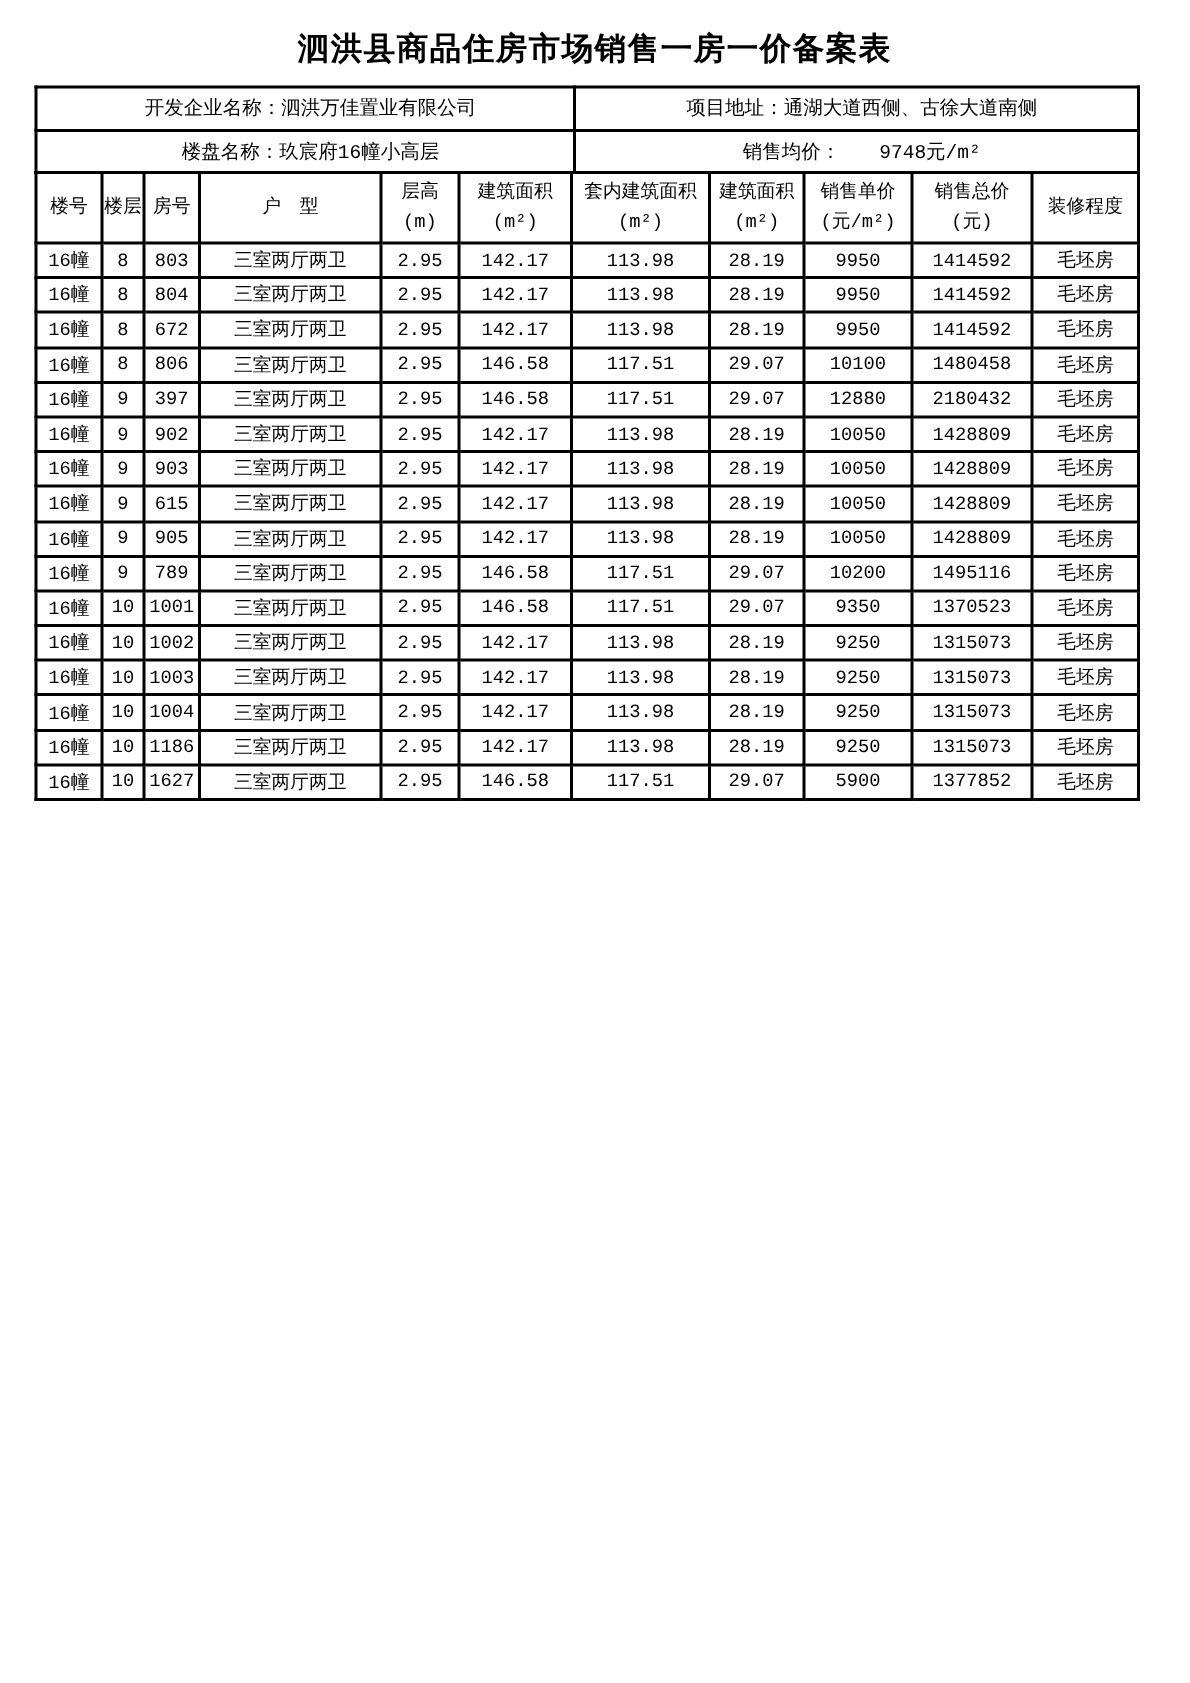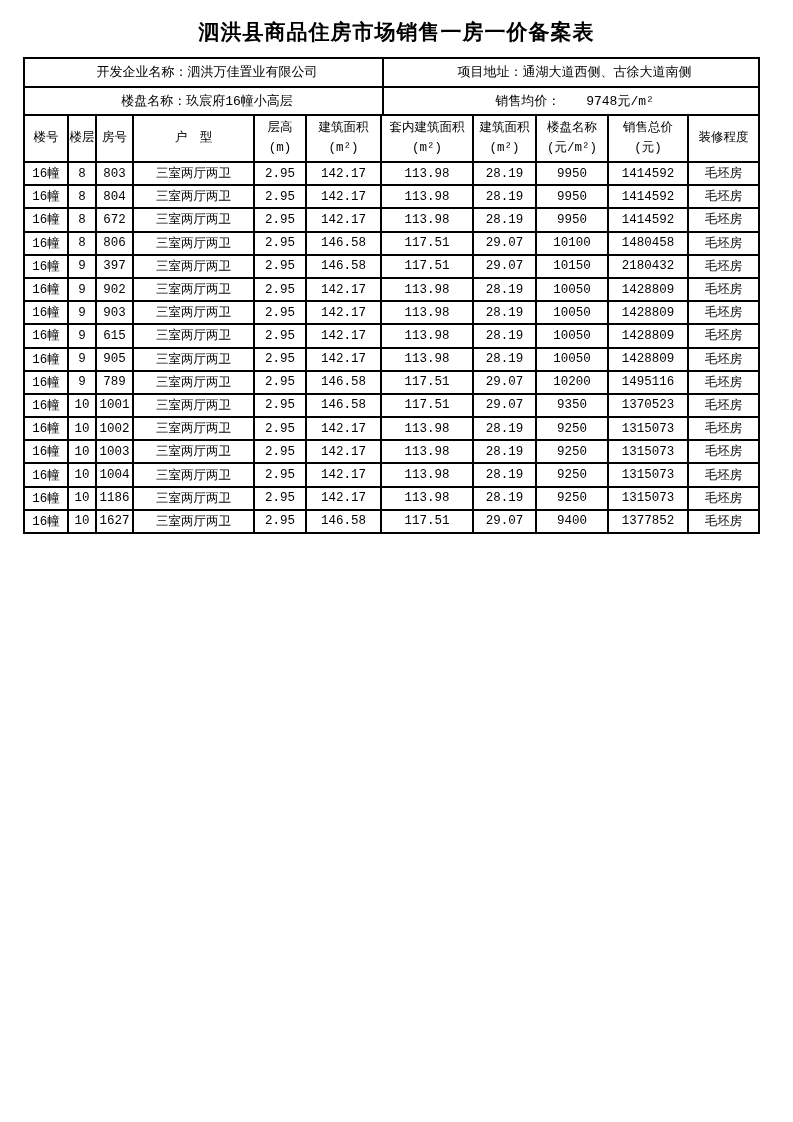--- a/index.html
+++ b/index.html
@@ -142,21 +142,21 @@
           </th>
           <th>
             <span>套内建筑面积</span>
             <span>(m²)</span>
           </th>
           <th>
             <span>建筑面积</span>
             <span>(m²)</span>
           </th>
           <th>
-            <span>楼盘名称</span>
+            <span>销售单价</span>
             <span>(元/m²)</span>
           </th>
           <th>
             <span>销售总价</span>
             <span>(元)</span>
           </th>
           <th>
             <span>装修程度</span>
             <span></span>
           </th>
@@ -217,21 +217,21 @@
           </tr>
           <tr>
             <td>16幢</td>
             <td>9</td>
             <td>397</td>
             <td>三室两厅两卫</td>
             <td>2.95</td>
             <td>146.58</td>
             <td>117.51</td>
             <td>29.07</td>
-            <td>10150</td>
+            <td>12880</td>
             <td>2180432</td>
             <td>毛坯房</td>
           </tr>
           <tr>
             <td>16幢</td>
             <td>9</td>
             <td>902</td>
             <td>三室两厅两卫</td>
             <td>2.95</td>
             <td>142.17</td>
@@ -360,21 +360,21 @@
           </tr>
           <tr>
             <td>16幢</td>
             <td>10</td>
             <td>1627</td>
             <td>三室两厅两卫</td>
             <td>2.95</td>
             <td>146.58</td>
             <td>117.51</td>
             <td>29.07</td>
-            <td>9400</td>
+            <td>5900</td>
             <td>1377852</td>
             <td>毛坯房</td>
           </tr>
         </tbody>
     </table>
 
   </div>
 </div>
 
 </body></html>

